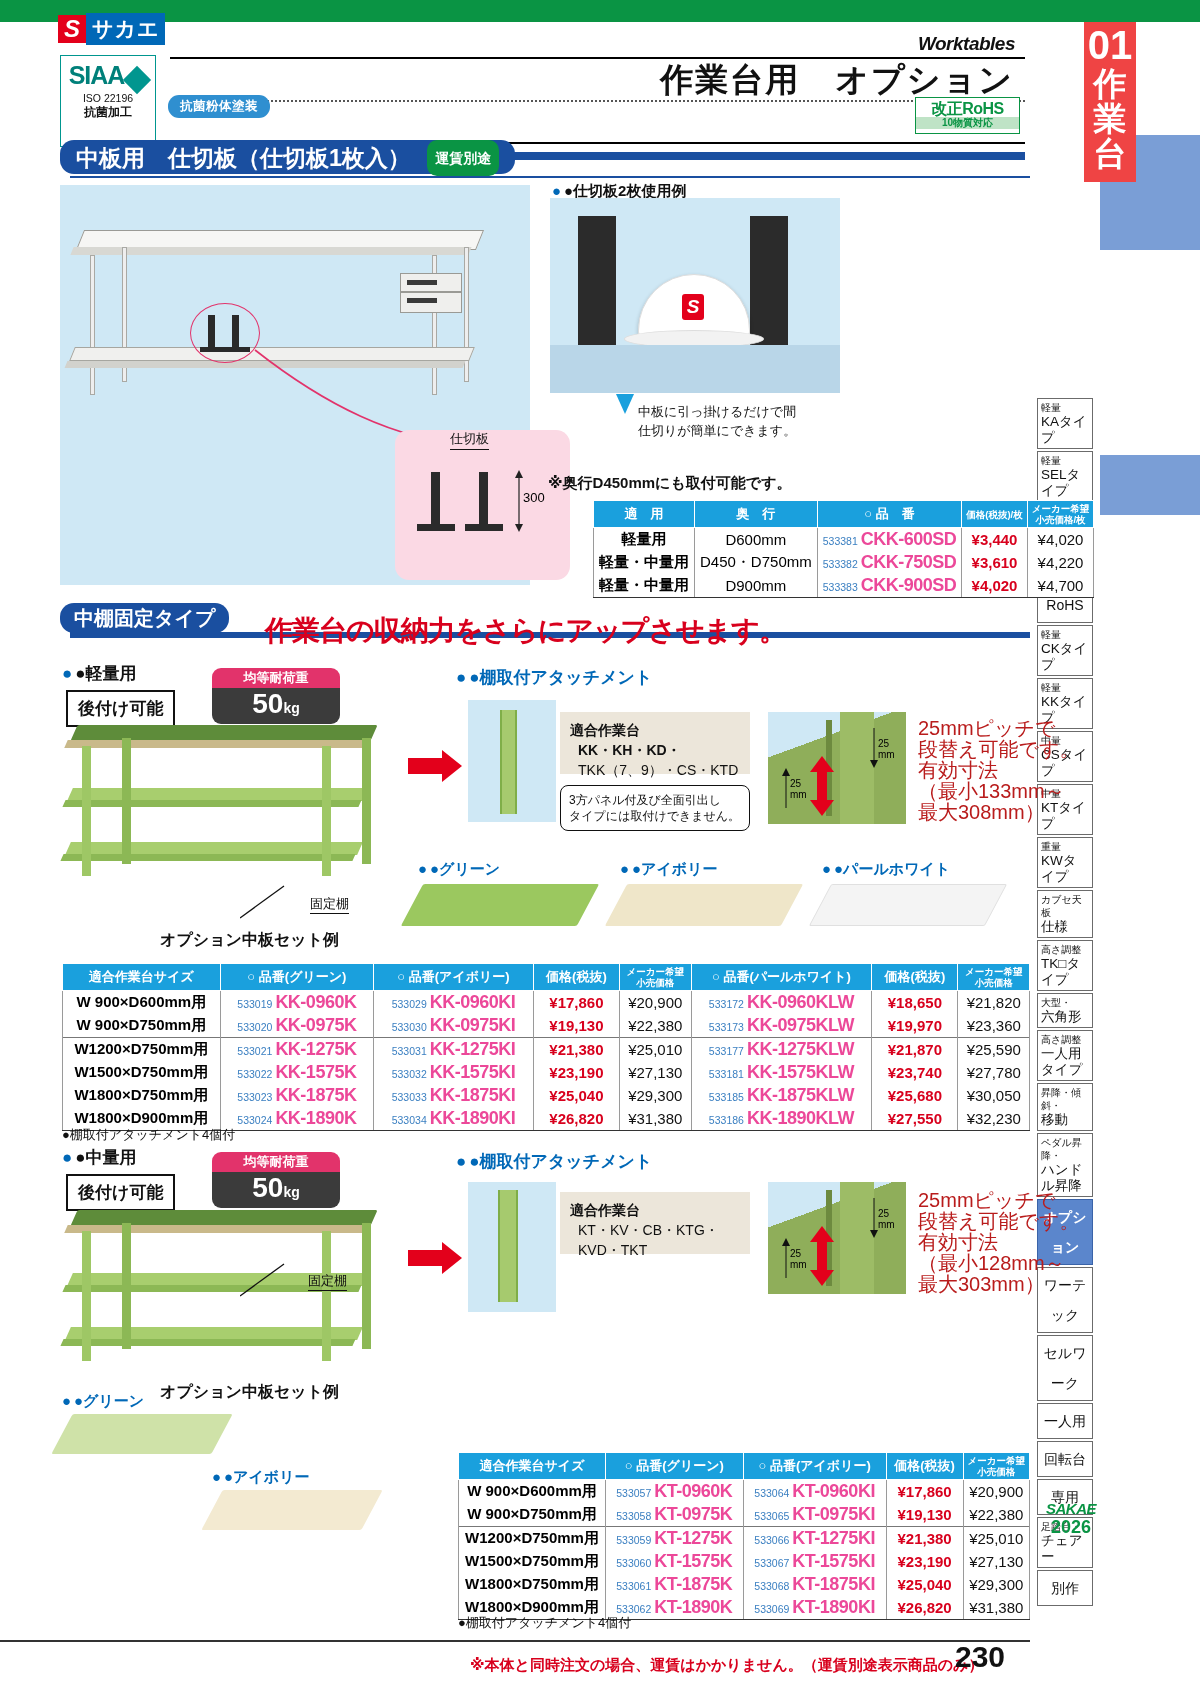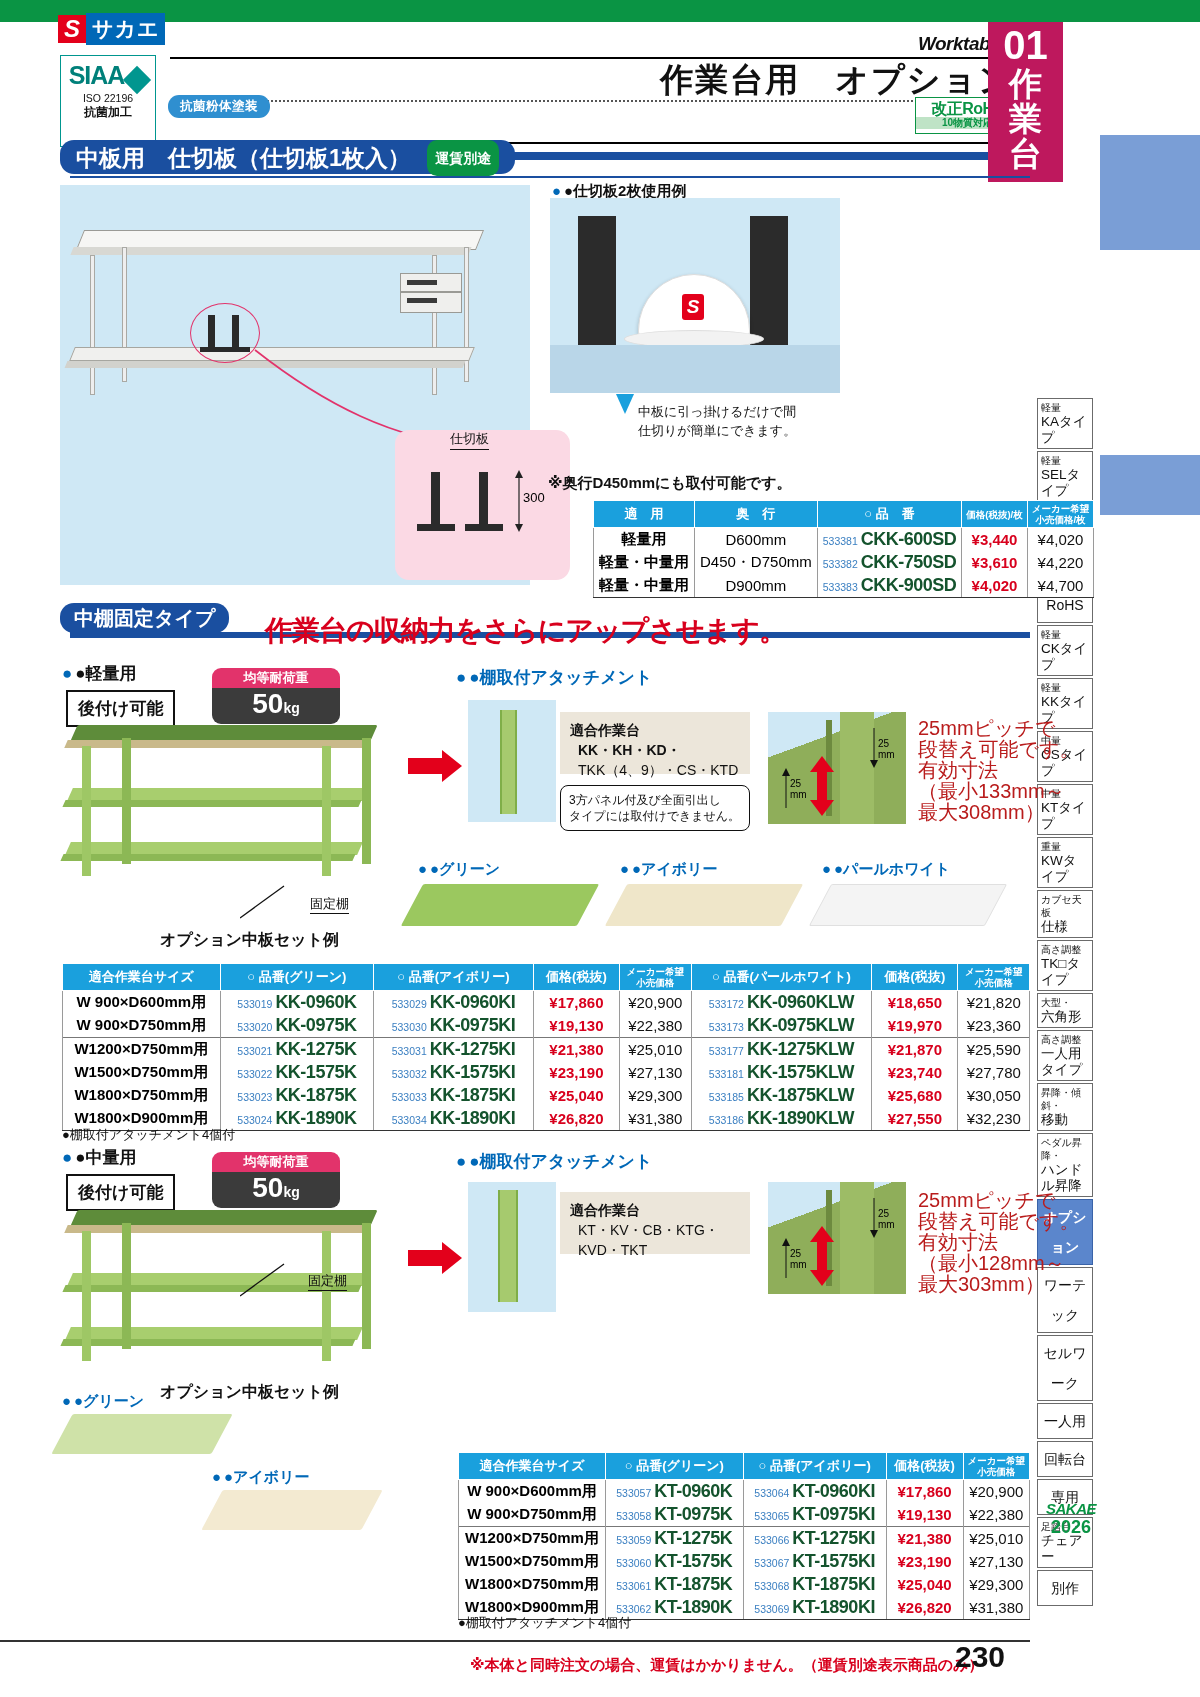--- a/index.html
+++ b/index.html
@@ -38,21 +38,21 @@
                 color:#111; letter-spacing:-0.5px; }
   .maintitle { position:absolute; right:186px; top:58px; font-size:33px; font-weight:bold; color:#111; letter-spacing:2px; }
 
   .kinko { position:absolute; left:168px; top:95px; background:#2f8fd0; color:#fff; border-radius:11px;
            font-size:12.5px; font-weight:bold; padding:3px 12px; letter-spacing:0.5px; }
 
   .rohs { position:absolute; right:180px; top:97px; width:105px; height:37px; border:1.5px solid #0a9444;
           background:#fff; text-align:center; padding-top:2px; }
   .rohs .l1 { font-size:16px; font-weight:bold; color:#0a9444; line-height:17px; letter-spacing:-0.5px;}
   .rohs .l2 { font-size:10px; font-weight:bold; color:#0a9444; background:#bfe3c6; line-height:12px; }
-  .side-head { position:absolute; left:988px; top:22px; width:75px; height:160px; background:#be185d; color:#fff;
+  .side-head { position:absolute; left:1084px; top:22px; width:52px; height:160px; background:#ef4444; color:#fff;
                text-align:center; }
   .side-head .num { font-size:40px; font-weight:bold; line-height:42px; padding-top:2px; font-family:"Liberation Sans",sans-serif;}
   .side-head .vt { font-size:33px; font-weight:bold; line-height:35px; }
 
   .side-tabs { position:absolute; left:1037px; top:398px; width:56px; }
   .stab { border:1px solid #6b6b6b; background:#fff; margin-bottom:2px; padding:2px 3px; min-height:32px;
           font-size:11.5px; line-height:15px; color:#111; text-align:left; }
   .stab.sel { background:#5b86cc; color:#fff; font-weight:bold; font-size:14px; line-height:30px; text-align:center; border-color:#3a63a8;}
   .stab .sm { font-size:10px; display:block; line-height:13px;}
   .stab .lg { font-size:13.5px; display:block; line-height:16px;}
@@ -93,21 +93,21 @@
   table.ptab th { background:#1aa0dd; color:#fff; font-size:13px; font-weight:bold; padding:2px 4px;
                   border:1px solid #fff; text-align:center; white-space:nowrap;}
   table.ptab th.sm2 { font-size:9.5px; line-height:11px; }
   table.ptab td { border-left:1px solid #9a9a9a; border-right:1px solid #9a9a9a; padding:1px 5px; font-size:15px;
                   text-align:center; white-space:nowrap; background:#fff; }
   table.ptab tr.sep td { border-top:1.5px solid #777; }
   .c-appl { background:#fff; font-size:13.5px; font-weight:bold; }
   .c-depth { background:#fdf6e3; font-size:17px; }
   .c-code { background:#e3f0fa; text-align:left; }
   .c-code .num { color:#3a7fc1; font-size:10.5px; margin-right:3px; }
-  .c-code .pn { font-weight:bold; font-size:18px; color:#14532d; letter-spacing:-0.5px;}
+  .c-code .pn { font-weight:bold; font-size:18px; color:#ec4899; letter-spacing:-0.5px;}
   .c-price { color:#d8001d; font-weight:bold; font-size:17px; }
   .c-msrp { font-size:13px; color:#111; }
   table.ptab tr.last td { border-bottom:1.5px solid #333; }
 
   
   .banner-2 { left:60px; top:603px; height:30px; padding:0 14px; font-size:20px; line-height:30px; }
   .hdrline-b { position:absolute; left:70px; top:632px; width:960px; height:6px; background:#1a4fa0; }
   .catchcopy { position:absolute; left:265px; top:612px; font-size:28px; font-weight:bold; color:#d8001d;
                letter-spacing:-1px; }
 
@@ -378,21 +378,21 @@
 <div class="lbl" style="left:310px;top:895px;font-size:13px;border-bottom:1px solid #111;">固定棚</div>
 <div class="lbl" style="left:160px;top:930px;font-size:16px;font-weight:bold;">オプション中板セット例</div>
 
 <div class="kei-lbl bullet-b" style="left:456px;top:666px;color:#0068b7;">●棚取付アタッチメント</div>
 <div class="attbox" style="left:468px;top:700px;width:88px;height:122px;">
   <div style="position:absolute;left:32px;top:10px;width:17px;height:104px;background:#a6ca6e;border-left:2px solid #7fae48;border-right:2px solid #7fae48;"></div>
 </div>
 <div class="attfit" style="left:560px;top:712px;width:190px;height:62px;">
   <div style="font-weight:bold;">適合作業台</div>
   <div style="padding-left:8px;font-weight:bold;">KK・KH・KD・</div>
-  <div style="padding-left:8px;">TKK（4、9）・CS・KTD</div>
+  <div style="padding-left:8px;">TKK（7、9）・CS・KTD</div>
 </div>
 <div class="attnote" style="left:560px;top:785px;width:190px;white-space:pre-line;">3方パネル付及び全面引出し
 タイプには取付けできません。</div>
 
 <div class="attbox" style="left:768px;top:712px;width:138px;height:112px;">
   <div style="position:absolute;left:0;top:0;width:138px;height:112px;background:linear-gradient(160deg,#cfe8f5 0%,#cfe8f5 28%,#8fae5a 28%,#8fae5a 100%);"></div>
   <div style="position:absolute;left:72px;top:0;width:34px;height:112px;background:#9dbc66;"></div>
   <div style="position:absolute;left:58px;top:8px;width:6px;height:96px;background:#6d8a3f;"></div>
   <svg style="position:absolute;left:96px;top:14px;" width="44" height="44">
       <line x1="10" y1="2" x2="10" y2="40" stroke="#111" stroke-width="1"></line>

